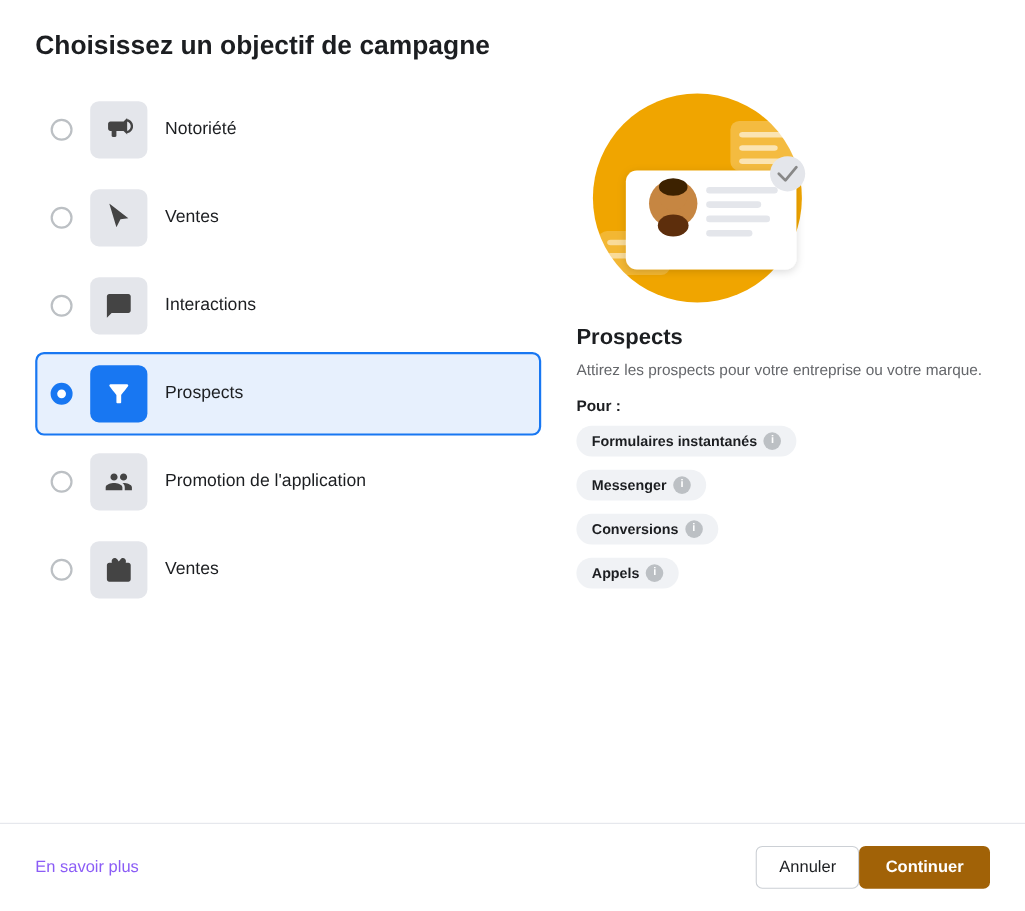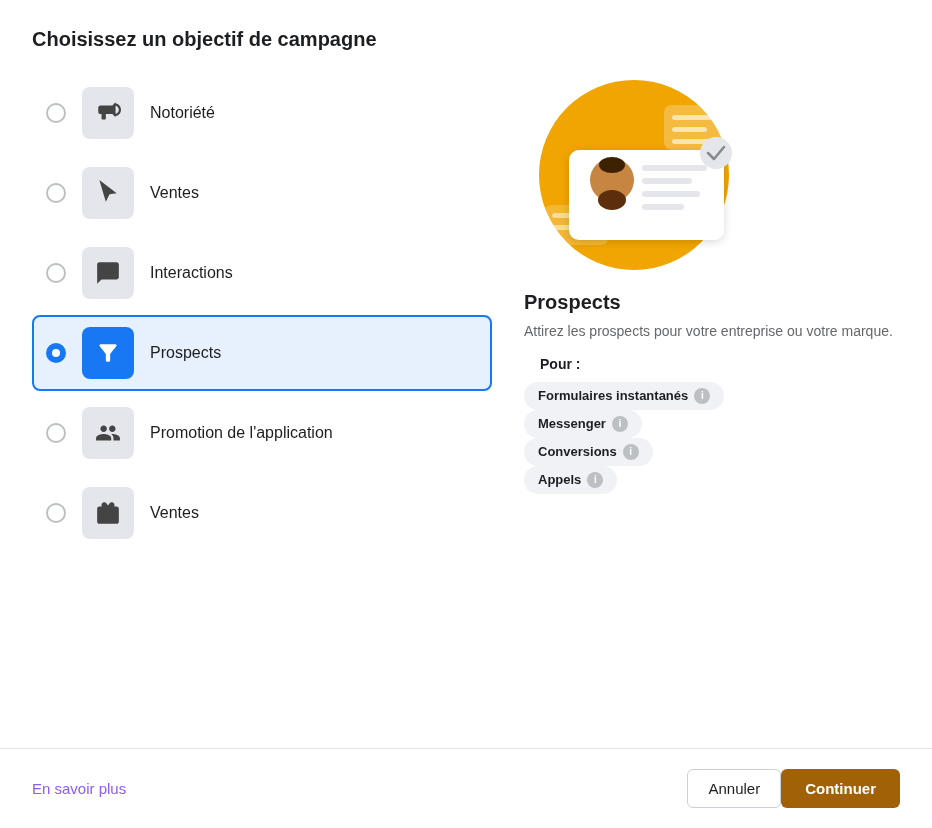--- a/index.html
+++ b/index.html
@@ -12,21 +12,21 @@
       display: flex;
       flex-direction: column;
     }
     .modal {
       flex: 1;
       display: flex;
       flex-direction: column;
       padding: 28px 32px 0 32px;
     }
     .modal-title {
-      font-size: 20px;
+      font-size: 24px;
       font-weight: 700;
       margin-bottom: 24px;
       color: #1c1e21;
     }
     .content-area {
       display: flex;
       flex: 1;
       gap: 0;
     }
     .left-panel {
@@ -111,26 +111,25 @@
       font-size: 14px;
       color: #65676b;
       line-height: 1.4;
       margin-bottom: 14px;
     }
     .pour-label {
       font-size: 14px;
       font-weight: 700;
       margin-bottom: 10px;
       color: #1c1e21;
-      margin-left: 16px;
     }
     .tags-list {
       display: flex;
       flex-direction: column;
-      gap: 0;
+      gap: 12px;
     }
     .tag {
       display: inline-flex;
       align-items: center;
       gap: 6px;
       background: #f0f2f5;
       border-radius: 20px;
       padding: 6px 14px;
       font-size: 13px;
       font-weight: 600;

